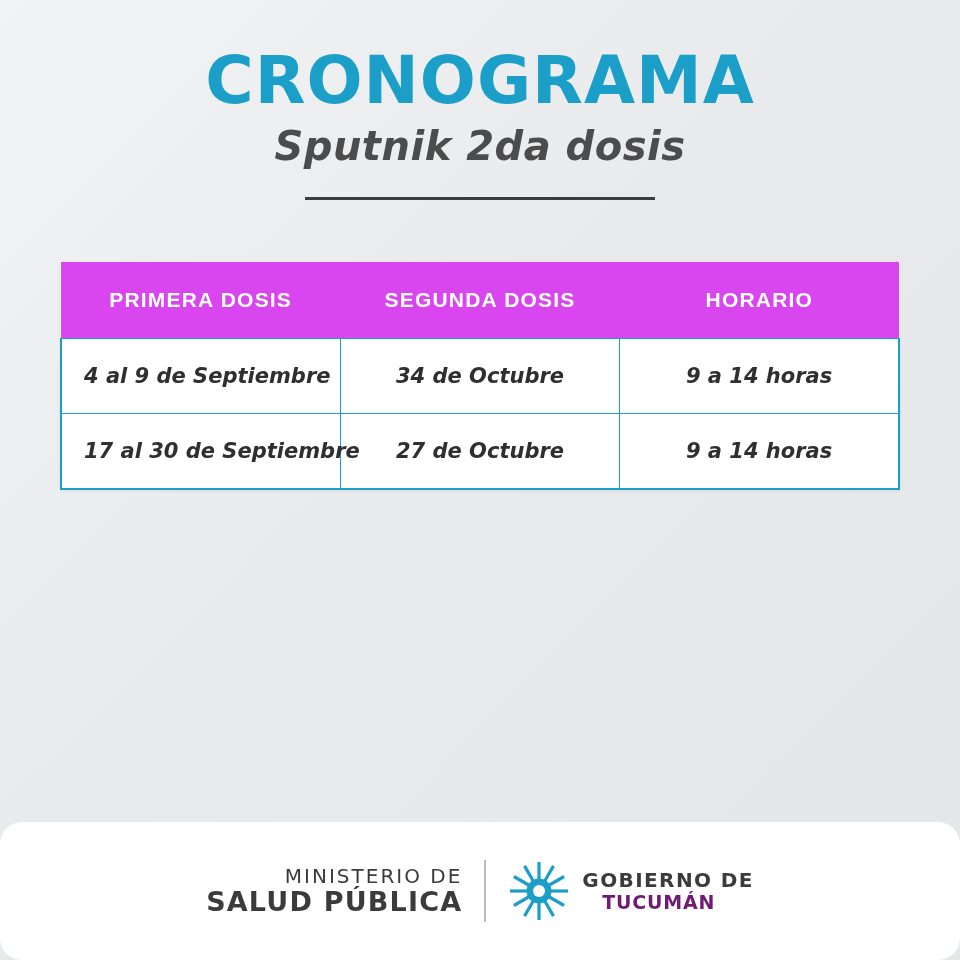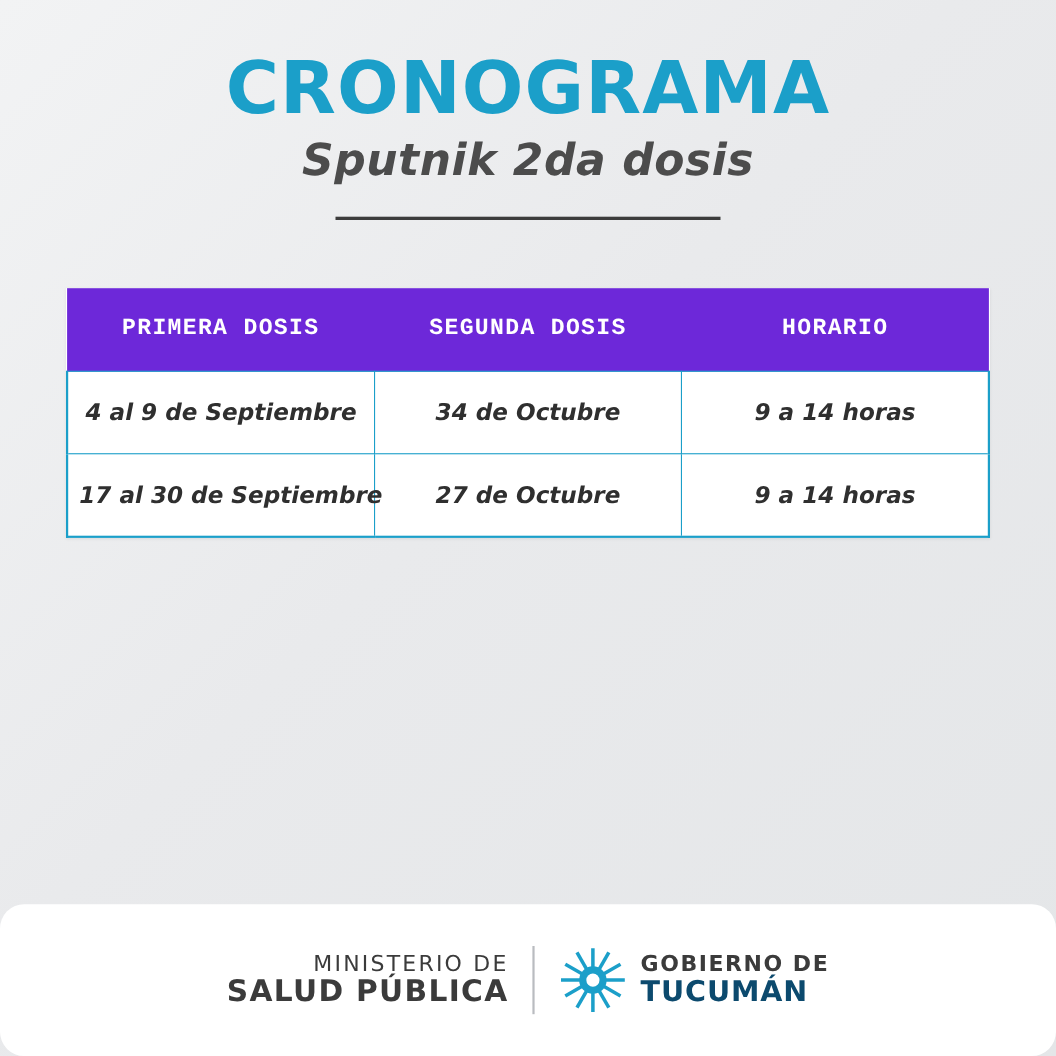--- a/index.html
+++ b/index.html
@@ -60,38 +60,38 @@
   }
   table.schedule {
     width: 840px;
     margin: 0 auto;
     border-collapse: collapse;
     table-layout: fixed;
     background: #ffffff;
     box-shadow: 0 1px 3px rgba(0,0,0,0.08);
   }
   table.schedule thead th {
-    background: #6d28d9;
+    background: #d946ef;
     color: #ffffff;
-    font-family: Liberation Mono, monospace;
+    font-family: Liberation Sans, sans-serif;
     font-size: 21px;
     font-weight: bold;
     letter-spacing: 1.2px;
     padding: 26px 8px;
     text-align: center;
     border: none;
   }
   table.schedule tbody td {
     font-family: "DejaVu Sans", sans-serif;
     font-style: italic;
     font-weight: bold;
     font-size: 21px;
     color: #2f2f2f;
     text-align: center;
-    padding: 25px 10px;
+    padding: 25px 22px;
     border: 1px solid #1b9fc9;
     background: #ffffff;
     white-space: nowrap;
   }
   table.schedule tbody tr td:first-child { border-left: 2px solid #1b9fc9; }
   table.schedule tbody tr td:last-child { border-right: 2px solid #1b9fc9; }
   table.schedule tbody tr:last-child td { border-bottom: 2px solid #1b9fc9; }
 
   .footer {
     flex: 0 0 auto;
@@ -138,24 +138,25 @@
     color: #2f6e8e;
     line-height: 1.12;
   }
   .gov-text .line1 {
     font-size: 20px;
     letter-spacing: 1.4px;
     font-weight: bold;
     color: #3b3b3b;
   }
   .gov-text .line2 {
-    font-size: 26px;
+    font-size: 19px;
     letter-spacing: 0.8px;
     font-weight: bold;
-    color: #0c4a6e;
+    color: #701a75;
+    margin-left: 20px;
   }
   .sun-logo { display:block; }
 </style>
 </head>
 <body>
 
 <div class="poster">
 
   <div class="content-area">
 

